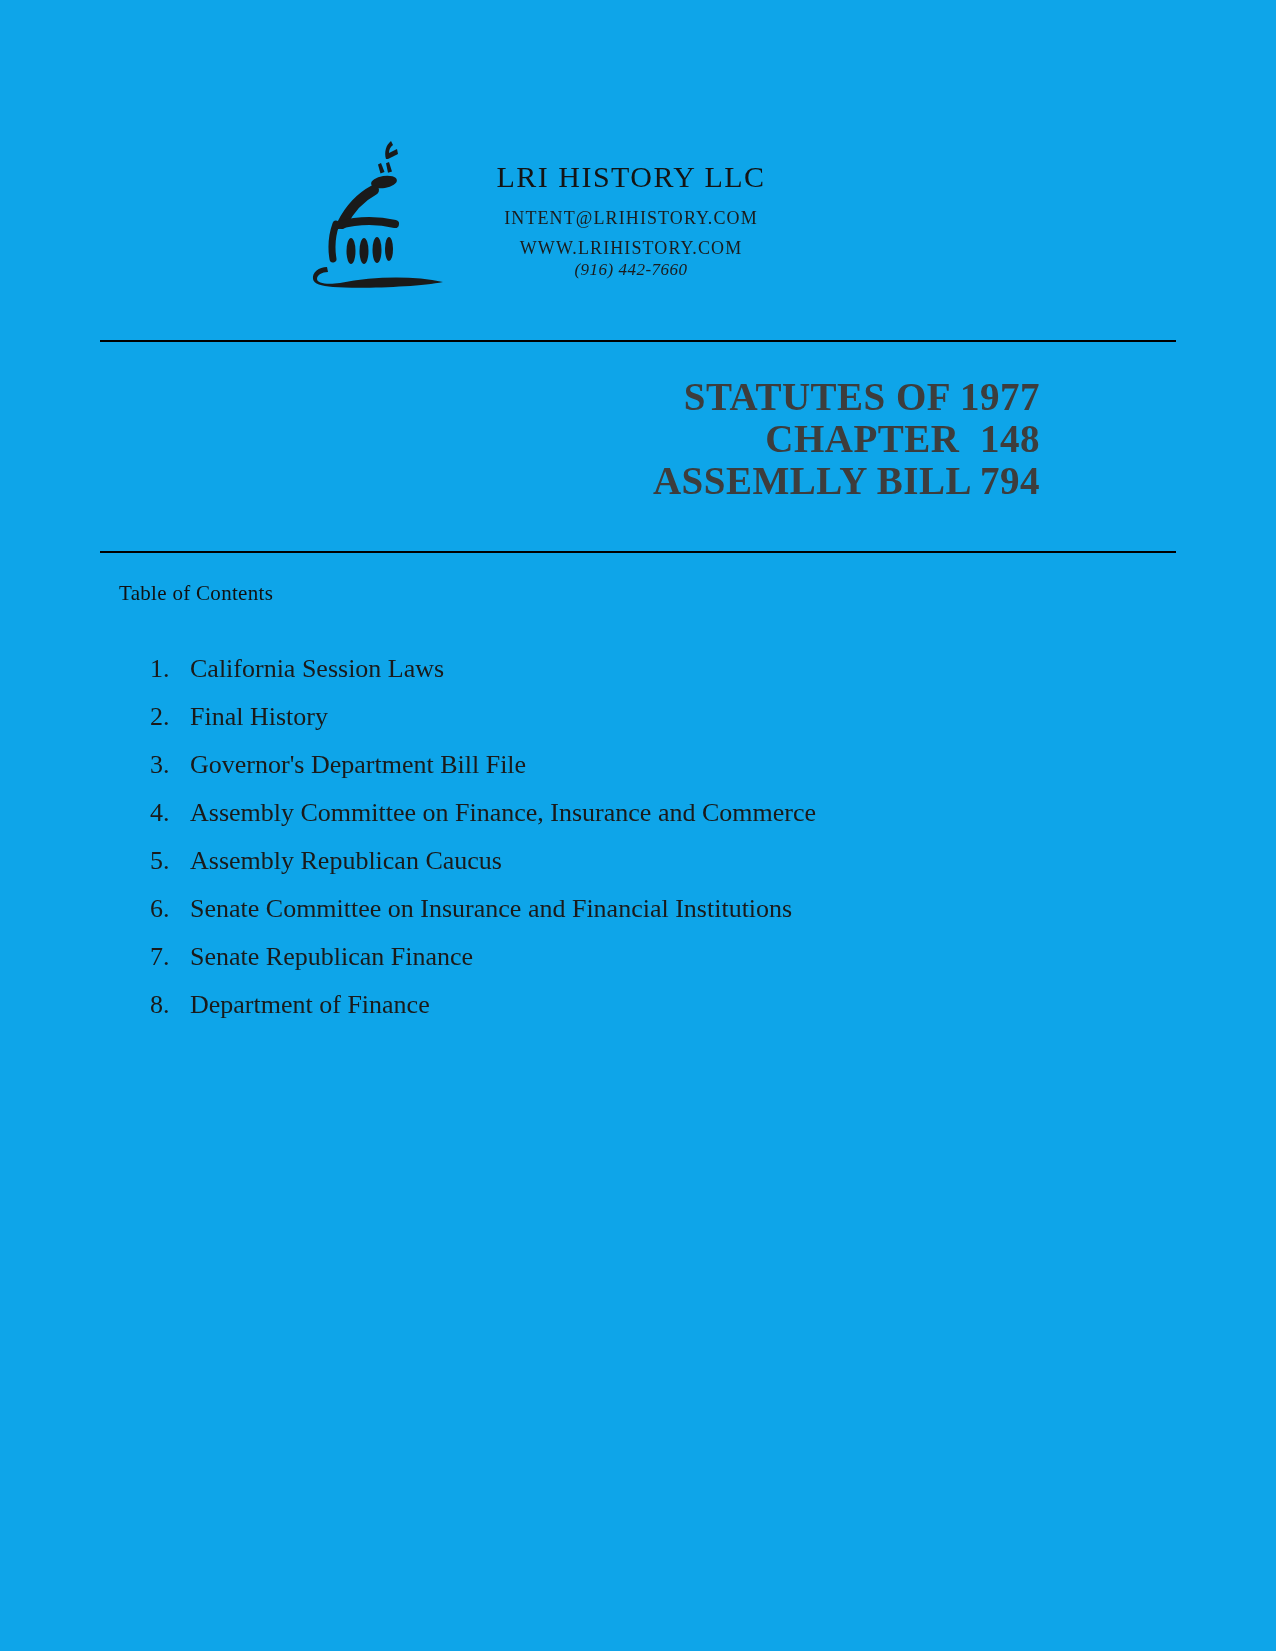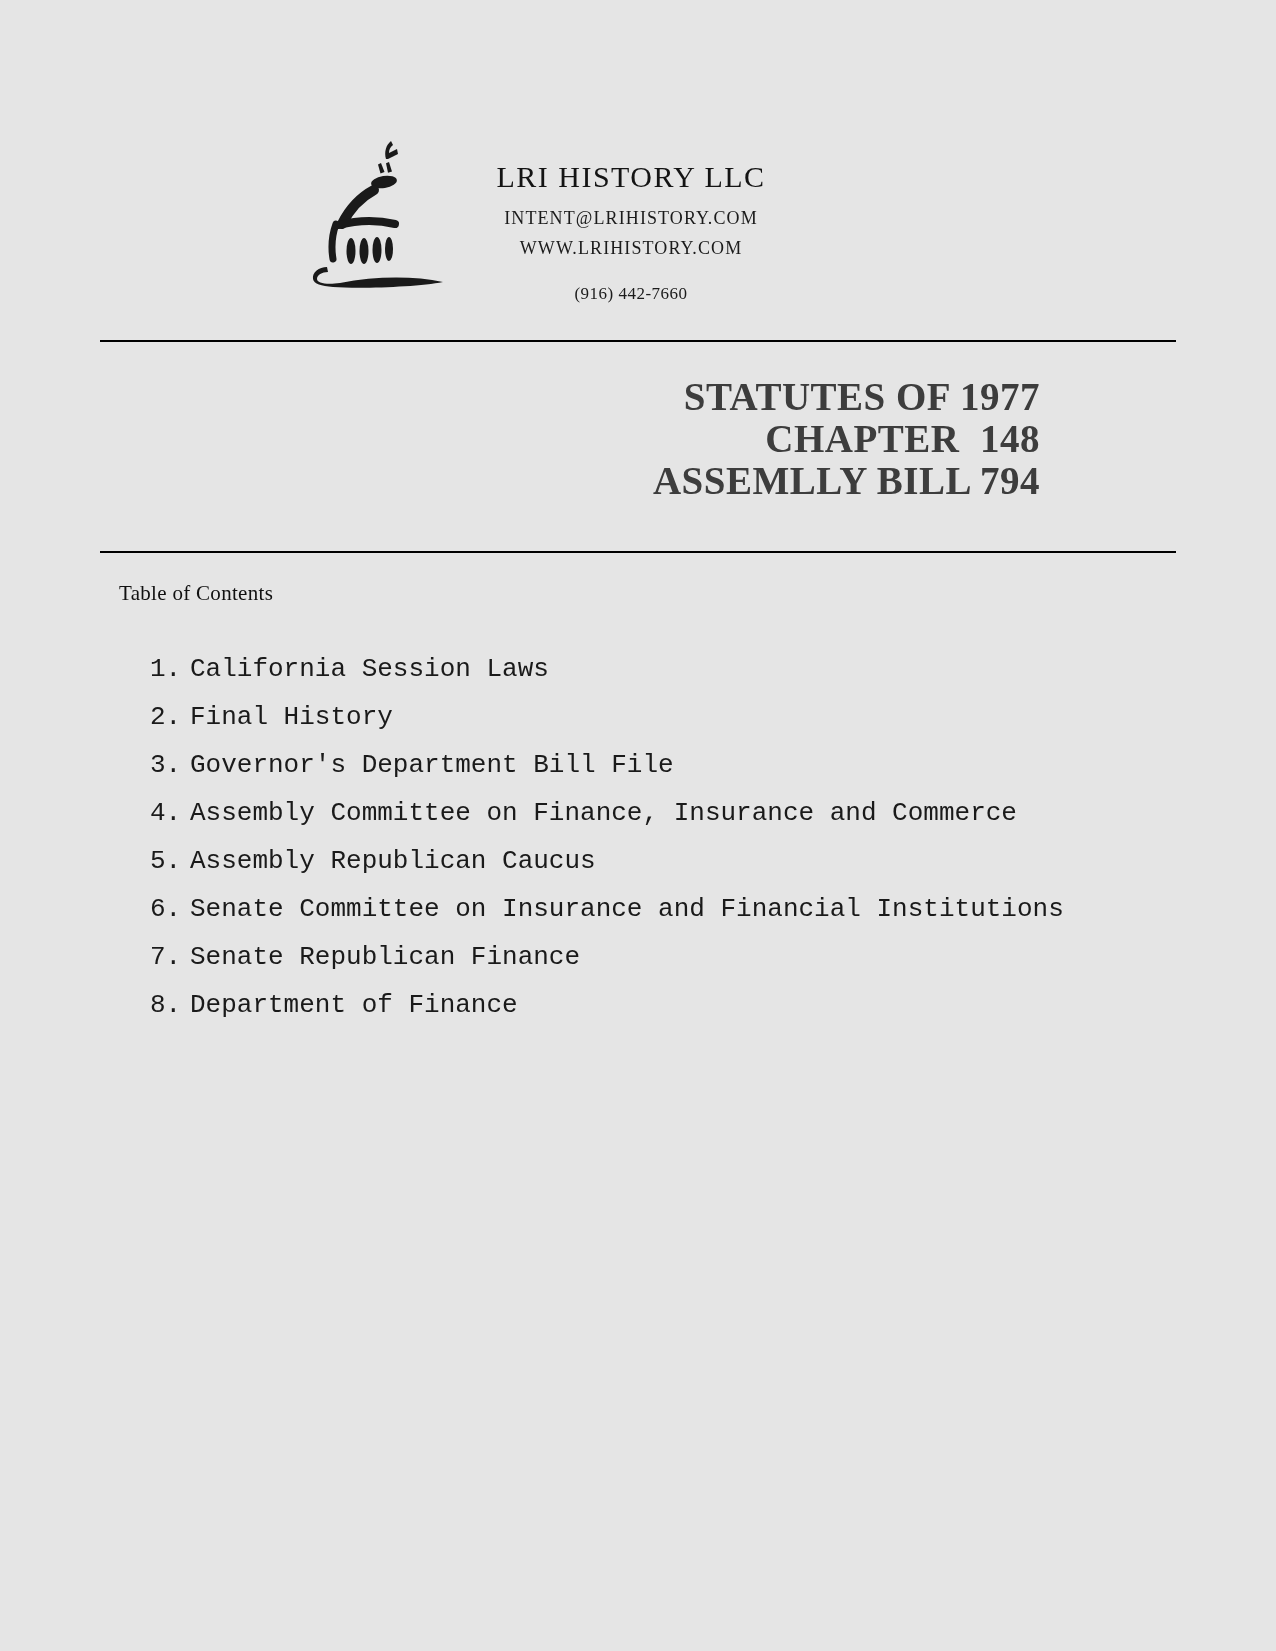--- a/index.html
+++ b/index.html
@@ -8,21 +8,21 @@
     width: 1276px;
     height: 1651px;
     position: relative;
     font-family: "Liberation Serif", "DejaVu Serif", serif;
     color: #161616;
     overflow: hidden;
   }
   .page {
     position: absolute;
     inset: 0;
-    background: #e5e5e5;
+    background: #0ea5e9;
   }
   .logo {
     position: absolute;
     left: 298px;
     top: 128px;
     width: 152px;
     height: 168px;
   }
   .header-text {
     position: absolute;
@@ -50,26 +50,27 @@
   }
   .company-website {
     margin-top: 8px;
     font-size: 18px;
     letter-spacing: 1.1px;
     line-height: 22px;
     color: #1b1b1b;
     white-space: nowrap;
   }
   .company-phone {
-    margin-top: 24px;
+    margin-top: 0;
     font-size: 17px;
     letter-spacing: 0.5px;
     line-height: 21px;
     color: #1b1b1b;
     white-space: nowrap;
+    font-style: italic;
   }
   .rule {
     position: absolute;
     left: 100px;
     width: 1076px;
     height: 2px;
     background: #000000;
   }
   .rule-top { top: 340px; }
   .rule-bottom { top: 551px; }
@@ -100,21 +101,20 @@
     position: absolute;
     left: 150px;
     top: 645px;
     list-style: none;
   }
   .toc-item {
     font-size: 26px;
     line-height: 48px;
     color: #1a1a1a;
     white-space: nowrap;
-    font-family: Liberation Mono, monospace;
   }
   .toc-item-number {
     display: inline-block;
     width: 40px;
   }
 </style>
 </head>
 <body>
 
 <div class="page">

